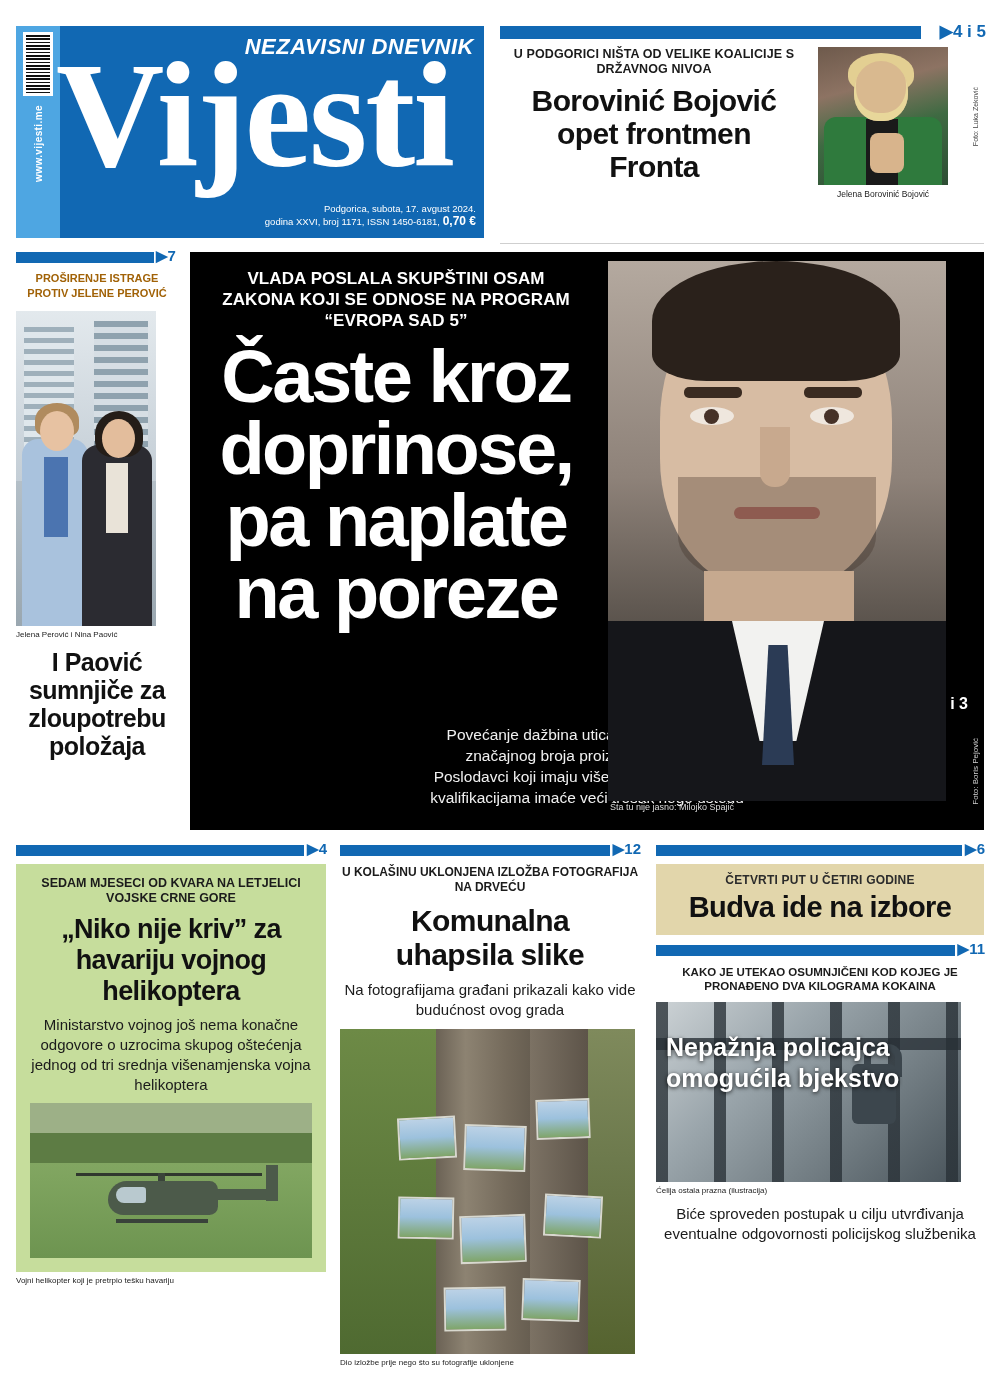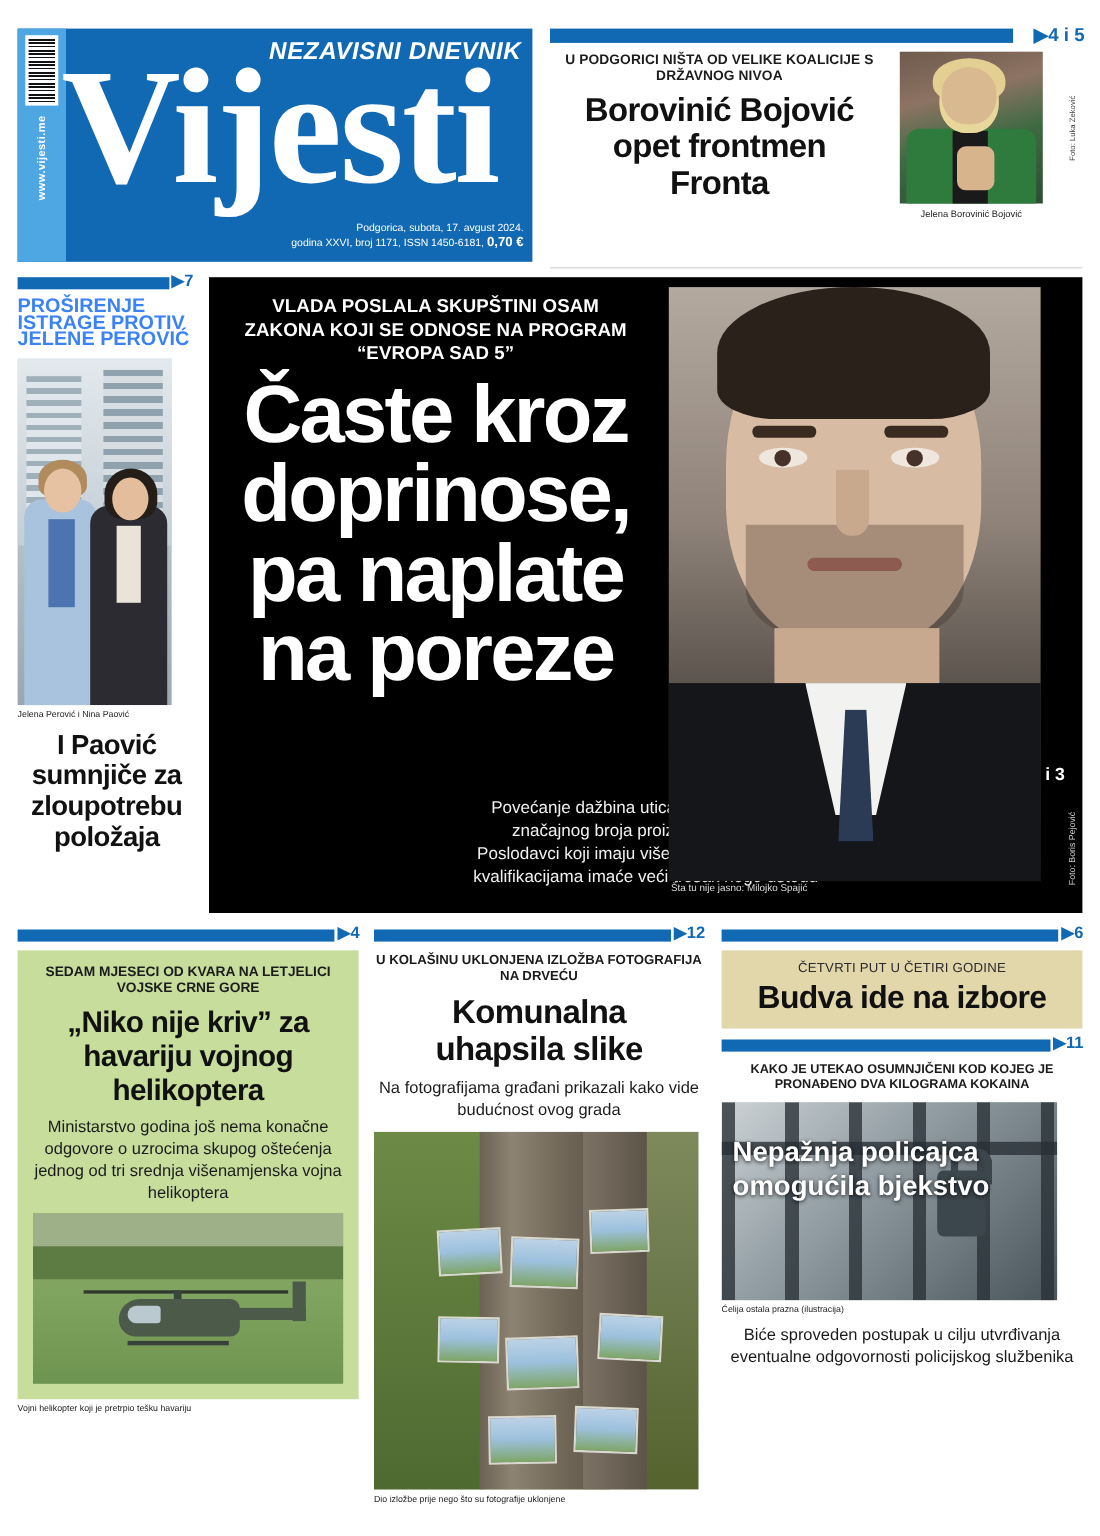--- a/index.html
+++ b/index.html
@@ -114,22 +114,22 @@
   }
 
   
   .leftcol { position:absolute; left:16px; top:252px; width:162px; }
   .lc-bluebar { position:relative; height:11px; background:#1168b3; width:138px; }
   .lc-bluebar .pagenum {
     position:absolute; left:140px; top:-5px; color:#1168b3;
     font-size:15px; font-weight:bold; line-height:17px;
   }
   .lc-kicker {
-    margin-top:8px; font-size:18px; line-height:15px;
-    font-weight:bold; color:#3b82f6;
+    margin-top:8px; text-align:center; font-size:11px; line-height:15px;
+    font-weight:bold; color:#a16207;
   }
   .lc-photo {
     margin-top:10px; width:140px; height:315px; position:relative; overflow:hidden;
     background:linear-gradient(180deg,#cfd8de 0%,#b9c4cc 45%,#9aa7b0 100%);
   }
   .lc-photo .bldg {
     position:absolute; left:0; top:0; width:140px; height:170px;
     background:linear-gradient(180deg,#e3e9ed 0%,#c4ced6 100%);
   }
   .lc-photo .bldg:before {
@@ -330,21 +330,21 @@
   .f1 { left:58px; top:88px; width:58px; height:42px; transform:rotate(-3deg); }
   .f2 { left:124px; top:96px; width:62px; height:46px; transform:rotate(2deg); }
   .f3 { left:196px; top:70px; width:54px; height:40px; transform:rotate(-2deg); }
   .f4 { left:58px; top:168px; width:56px; height:42px; transform:rotate(1deg); }
   .f5 { left:120px; top:186px; width:66px; height:48px; transform:rotate(-2deg); }
   .f6 { left:204px; top:166px; width:58px; height:42px; transform:rotate(3deg); }
   .f7 { left:104px; top:258px; width:62px; height:44px; transform:rotate(-1deg); }
   .f8 { left:182px; top:250px; width:58px; height:42px; transform:rotate(2deg); }
 
   .beige-panel { margin-top:8px; background:#e2d6ab; padding:9px 12px 11px 12px; }
-  .bp-kicker { text-align:center; font-size:12px; line-height:15px; font-weight:normal; color:#2b2b2b; letter-spacing:.2px; }
+  .bp-kicker { text-align:center; font-size:12px; line-height:15px; font-weight:bold; color:#2b2b2b; letter-spacing:.2px; }
   .bp-head { margin-top:3px; text-align:center; font-size:29px; line-height:33px; font-weight:bold; color:#111; letter-spacing:-.6px; }
 
   .br-kicker { margin-top:9px; text-align:center; font-size:11.5px; line-height:14px; font-weight:bold; color:#1b1b1b; }
   .cell-photo {
     position:relative; margin-top:9px; width:305px; height:180px; overflow:hidden;
     background:linear-gradient(135deg,#cdd3d6 0%,#9aa5ab 35%,#6f7a80 70%,#48535a 100%);
     padding-left:39px;
   }
   .cell-bars { position:absolute; left:0; top:0; width:305px; height:180px;
     background:repeating-linear-gradient(90deg,rgba(40,48,54,.78) 0 12px,rgba(0,0,0,0) 12px 58px); }
@@ -483,21 +483,21 @@
     <div class="sec-bluebar">
       <span class="pagenum">▶<span>4</span></span>
     </div>
     <div class="green-panel">
       <div class="gp-kicker">SEDAM MJESECI OD KVARA NA LETJELICI VOJSKE CRNE GORE</div>
       <div class="gp-head">
         <div>„Niko nije kriv” za</div>
         <div>havariju vojnog</div>
         <div>helikoptera</div>
       </div>
-      <div class="gp-sub">Ministarstvo godina još nema konačne odgovore o uzrocima skupog oštećenja jednog od tri srednja višenamjenska vojna helikoptera</div>
+      <div class="gp-sub">Ministarstvo vojnog još nema konačne odgovore o uzrocima skupog oštećenja jednog od tri srednja višenamjenska vojna helikoptera</div>
       <div class="heli-photo">
         <div class="sky"></div>
           <div class="treeline"></div>
         <div class="heli-rotor"></div>
           <div class="heli-mast"></div>
         <div class="heli-tail"></div>
           <div class="heli-fin"></div>
         <div class="heli-body"></div>
           <div class="heli-win"></div>
           <div class="heli-skid"></div>

